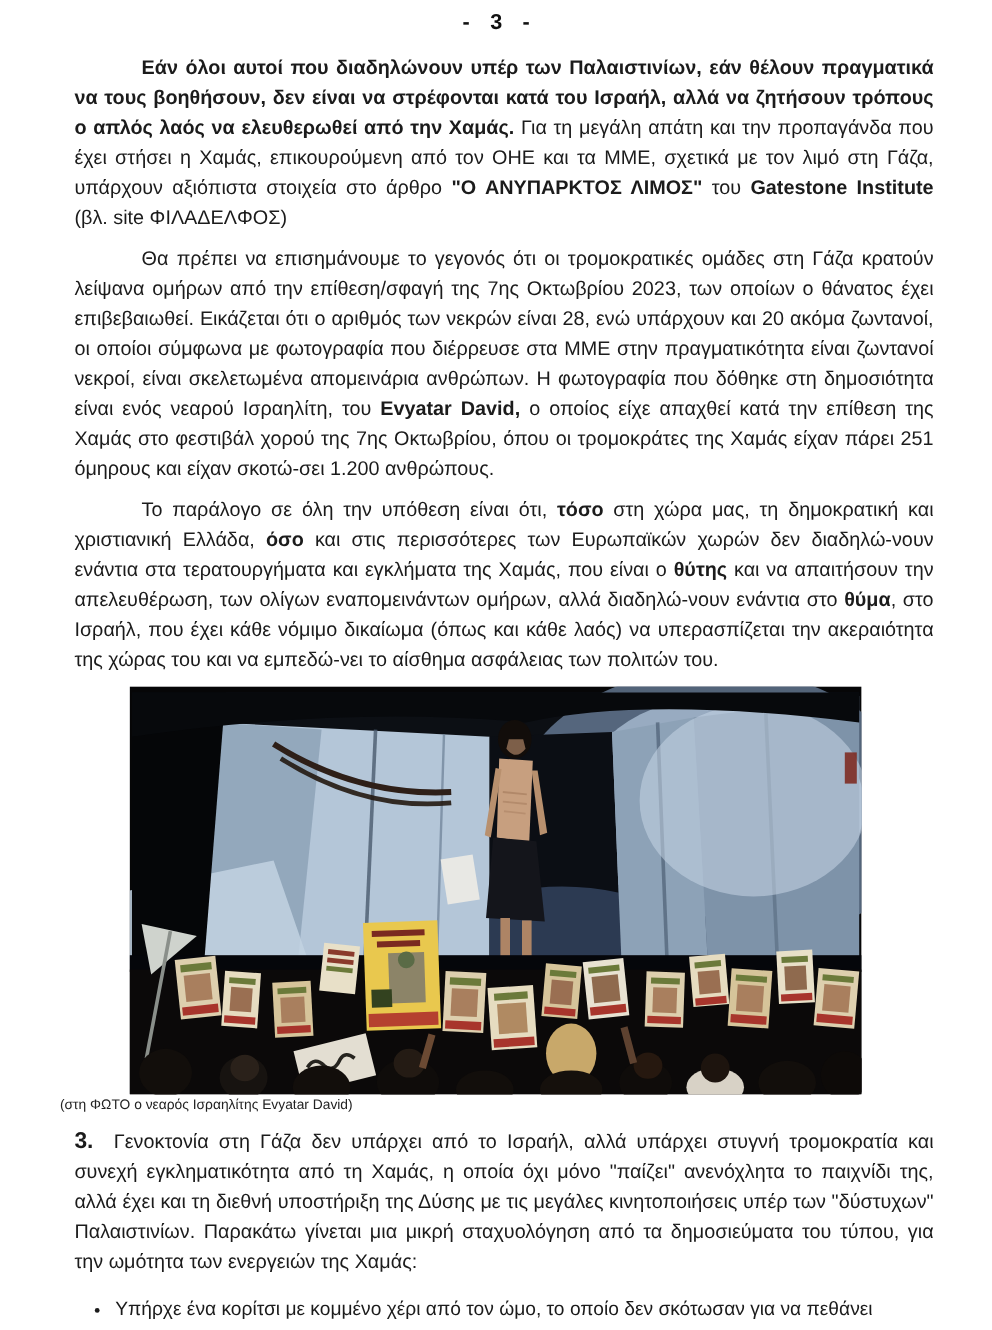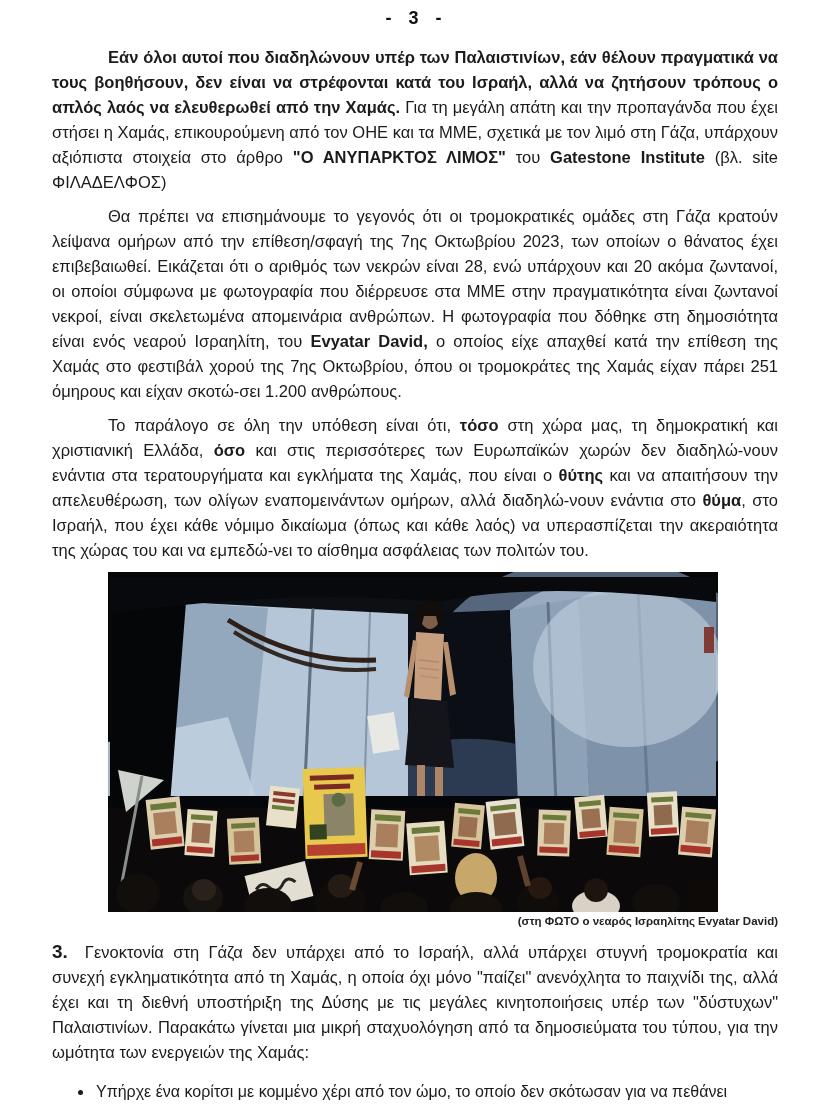--- a/index.html
+++ b/index.html
@@ -7,29 +7,29 @@
     width:827px;height:1108px;overflow:hidden;background:#ffffff;
     font-family:"Liberation Sans","DejaVu Sans",sans-serif;color:#1b1b1b;
     -webkit-font-smoothing:antialiased;
   }
   .page{padding:8px 49px 0 50px;}
   .pagenum{
     text-align:center;font-weight:bold;font-size:18px;letter-spacing:1px;
     word-spacing:10px;margin:0 0 16px 0;color:#111;
   }
   p.body{
-    font-size:16.5px;line-height:25px;text-align:justify;margin:0 0 9px 2px;
+    font-size:16.5px;line-height:25px;text-align:justify;margin:0 0 9px 12px;
     color:#1b1b1b;
   }
   .indent{text-indent:56px;}
   .b{font-weight:bold;}
   .photo-wrap{margin:5px 0 0 58px;width:610px;}
   .photo-wrap svg{display:block;}
   .caption{
-    text-align:right;font-weight:bold;font-size:11.5px;color:#222;
+    text-align:left;font-weight:normal;font-size:11.5px;color:#222;
     margin:3px 0 12px 0;
   }
   .sec{margin-bottom:0;}
   .secnum{font-weight:bold;font-size:19px;padding-right:17px;}
   ul.bullets{margin:14px 0 0 0;padding-left:44px;list-style:disc outside;}
   ul.bullets li{
     font-size:16px;line-height:25px;text-align:left;color:#1b1b1b;padding-left:2px;
   }
 </style>
 </head>

